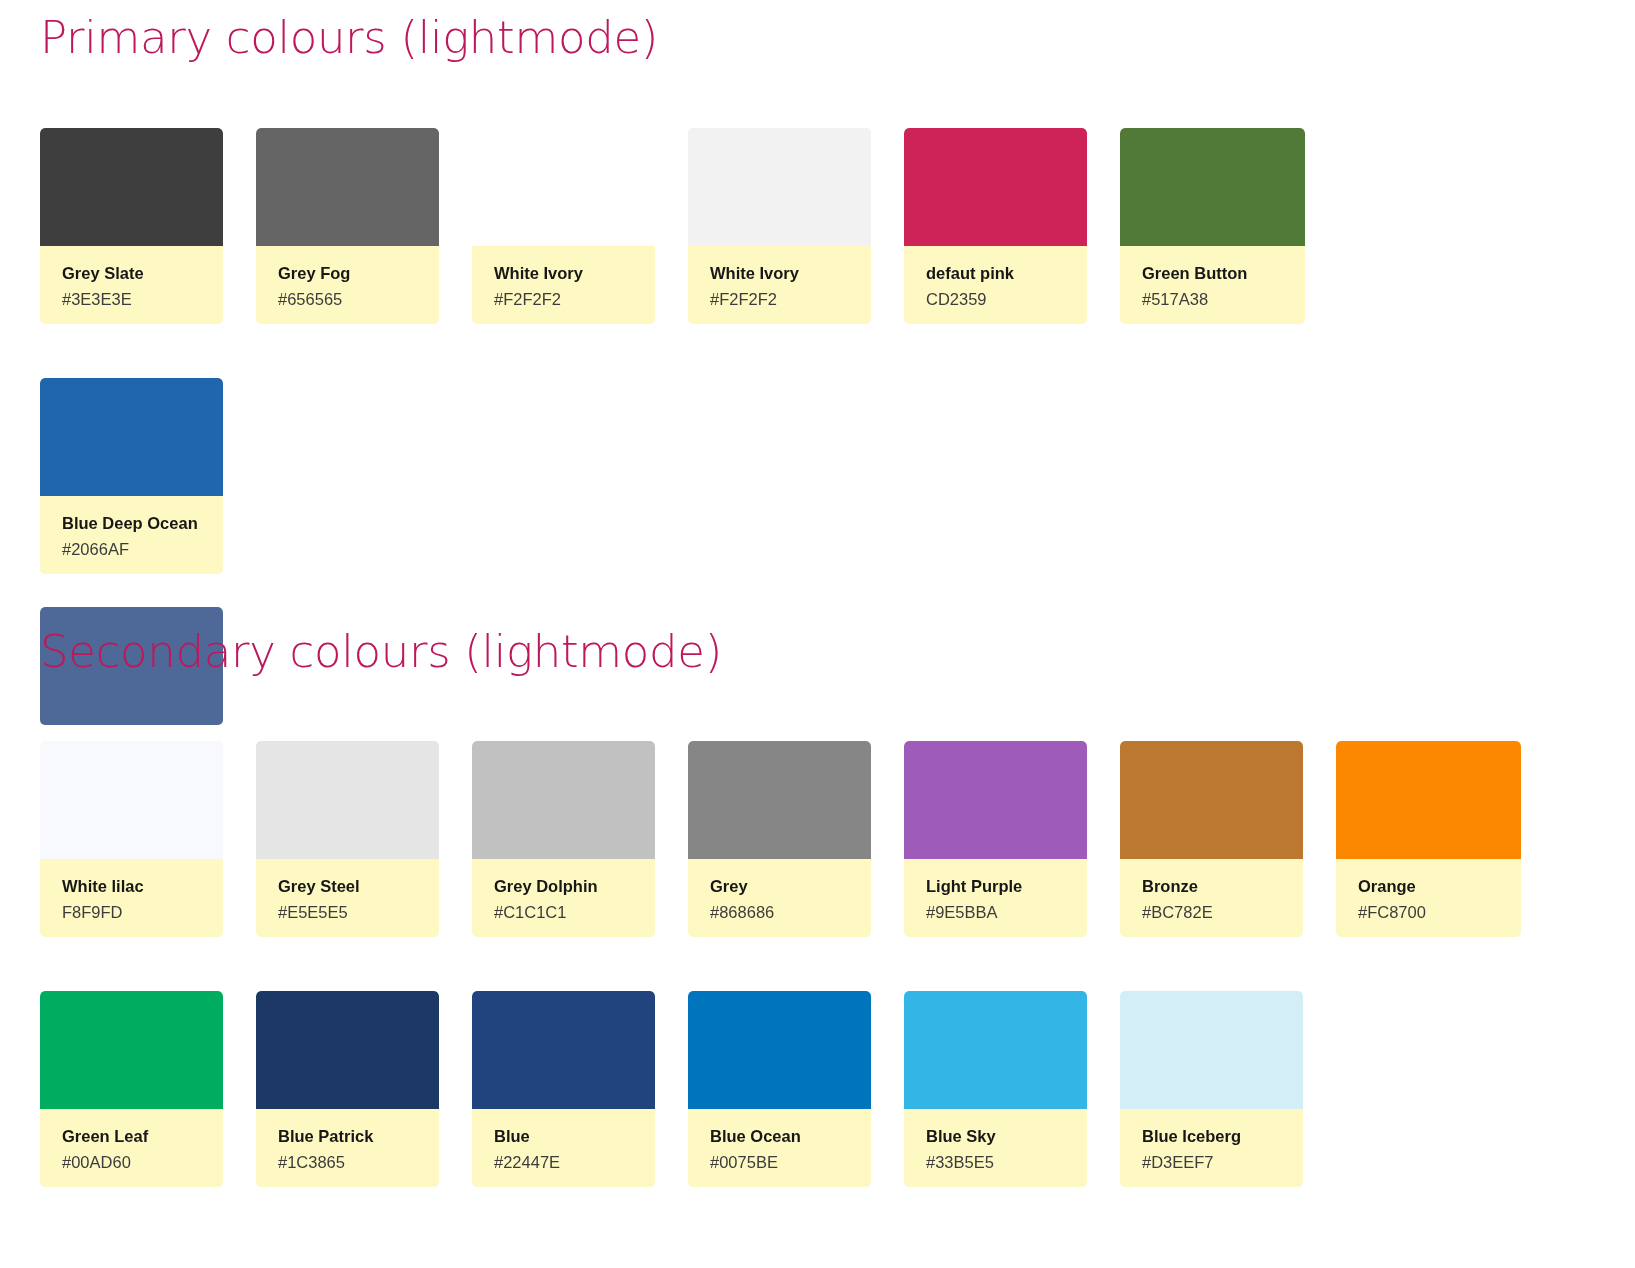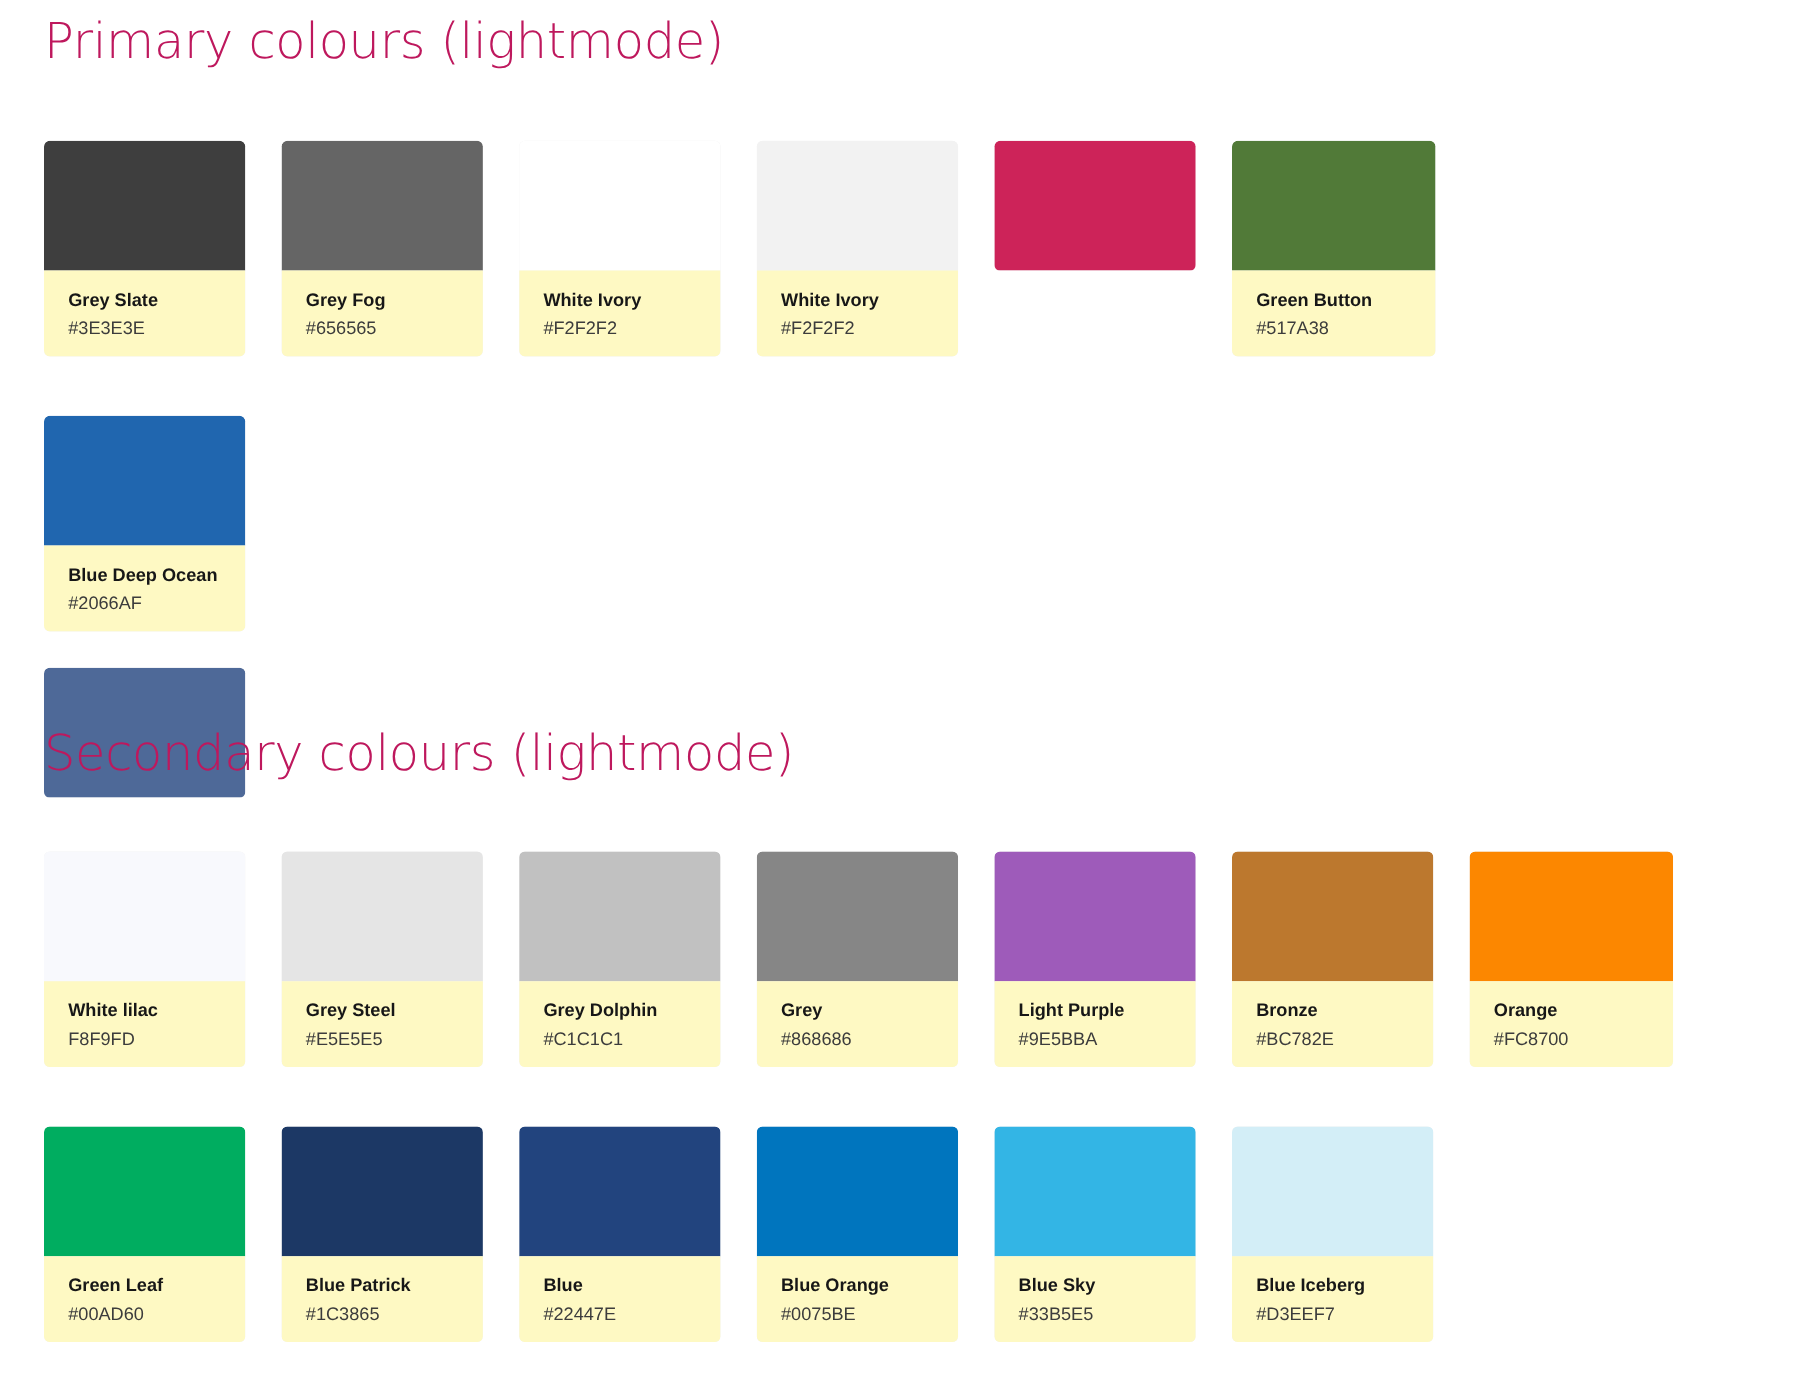--- a/index.html
+++ b/index.html
@@ -126,20 +126,24 @@
         <div class="swatch-chip" style="background:#F2F2F2;"></div>
         <div class="swatch-meta">
           <div class="swatch-name">White Ivory</div>
           <div class="swatch-hex">#F2F2F2</div>
         </div>
       </div>
 
 
       <div class="swatch-card">
         <div class="swatch-chip" style="background:#CD2359;"></div>
+        <div class="swatch-meta">
+          <div class="swatch-name">defaut pink</div>
+          <div class="swatch-hex">CD2359</div>
+        </div>
       </div>
 
       <div class="swatch-card wide">
         <div class="swatch-chip" style="background:#517A38;"></div>
         <div class="swatch-meta">
           <div class="swatch-name">Green Button</div>
           <div class="swatch-hex">#517A38</div>
         </div>
       </div>
     </div>
@@ -153,21 +157,21 @@
           <div class="swatch-hex">#2066AF</div>
         </div>
       </div>
 
       <div class="swatch-card">
         <div class="swatch-chip" style="background:#4E6998;"></div>
       </div>
     </div>
   </div>
 
-  <div class="section" style="position:absolute; left:40px; top:661px; width:1560px;">
+  <div class="section" style="position:absolute; left:40px; top:628px; width:1560px;">
     <h1 class="section-title">Secondary colours (lightmode)</h1>
 
     <div class="swatch-row" style="margin-top:66px; gap:33px;">
 
       <div class="swatch-card">
         <div class="swatch-chip" style="background:#F8F9FD;"></div>
         <div class="swatch-meta">
           <div class="swatch-name">White lilac</div>
           <div class="swatch-hex">F8F9FD</div>
         </div>
@@ -244,21 +248,21 @@
         <div class="swatch-chip" style="background:#22447E;"></div>
         <div class="swatch-meta">
           <div class="swatch-name">Blue</div>
           <div class="swatch-hex">#22447E</div>
         </div>
       </div>
 
       <div class="swatch-card">
         <div class="swatch-chip" style="background:#0075BE;"></div>
         <div class="swatch-meta">
-          <div class="swatch-name">Blue Orange</div>
+          <div class="swatch-name">Blue Ocean</div>
           <div class="swatch-hex">#0075BE</div>
         </div>
       </div>
 
       <div class="swatch-card">
         <div class="swatch-chip" style="background:#33B5E5;"></div>
         <div class="swatch-meta">
           <div class="swatch-name">Blue Sky</div>
           <div class="swatch-hex">#33B5E5</div>
         </div>

